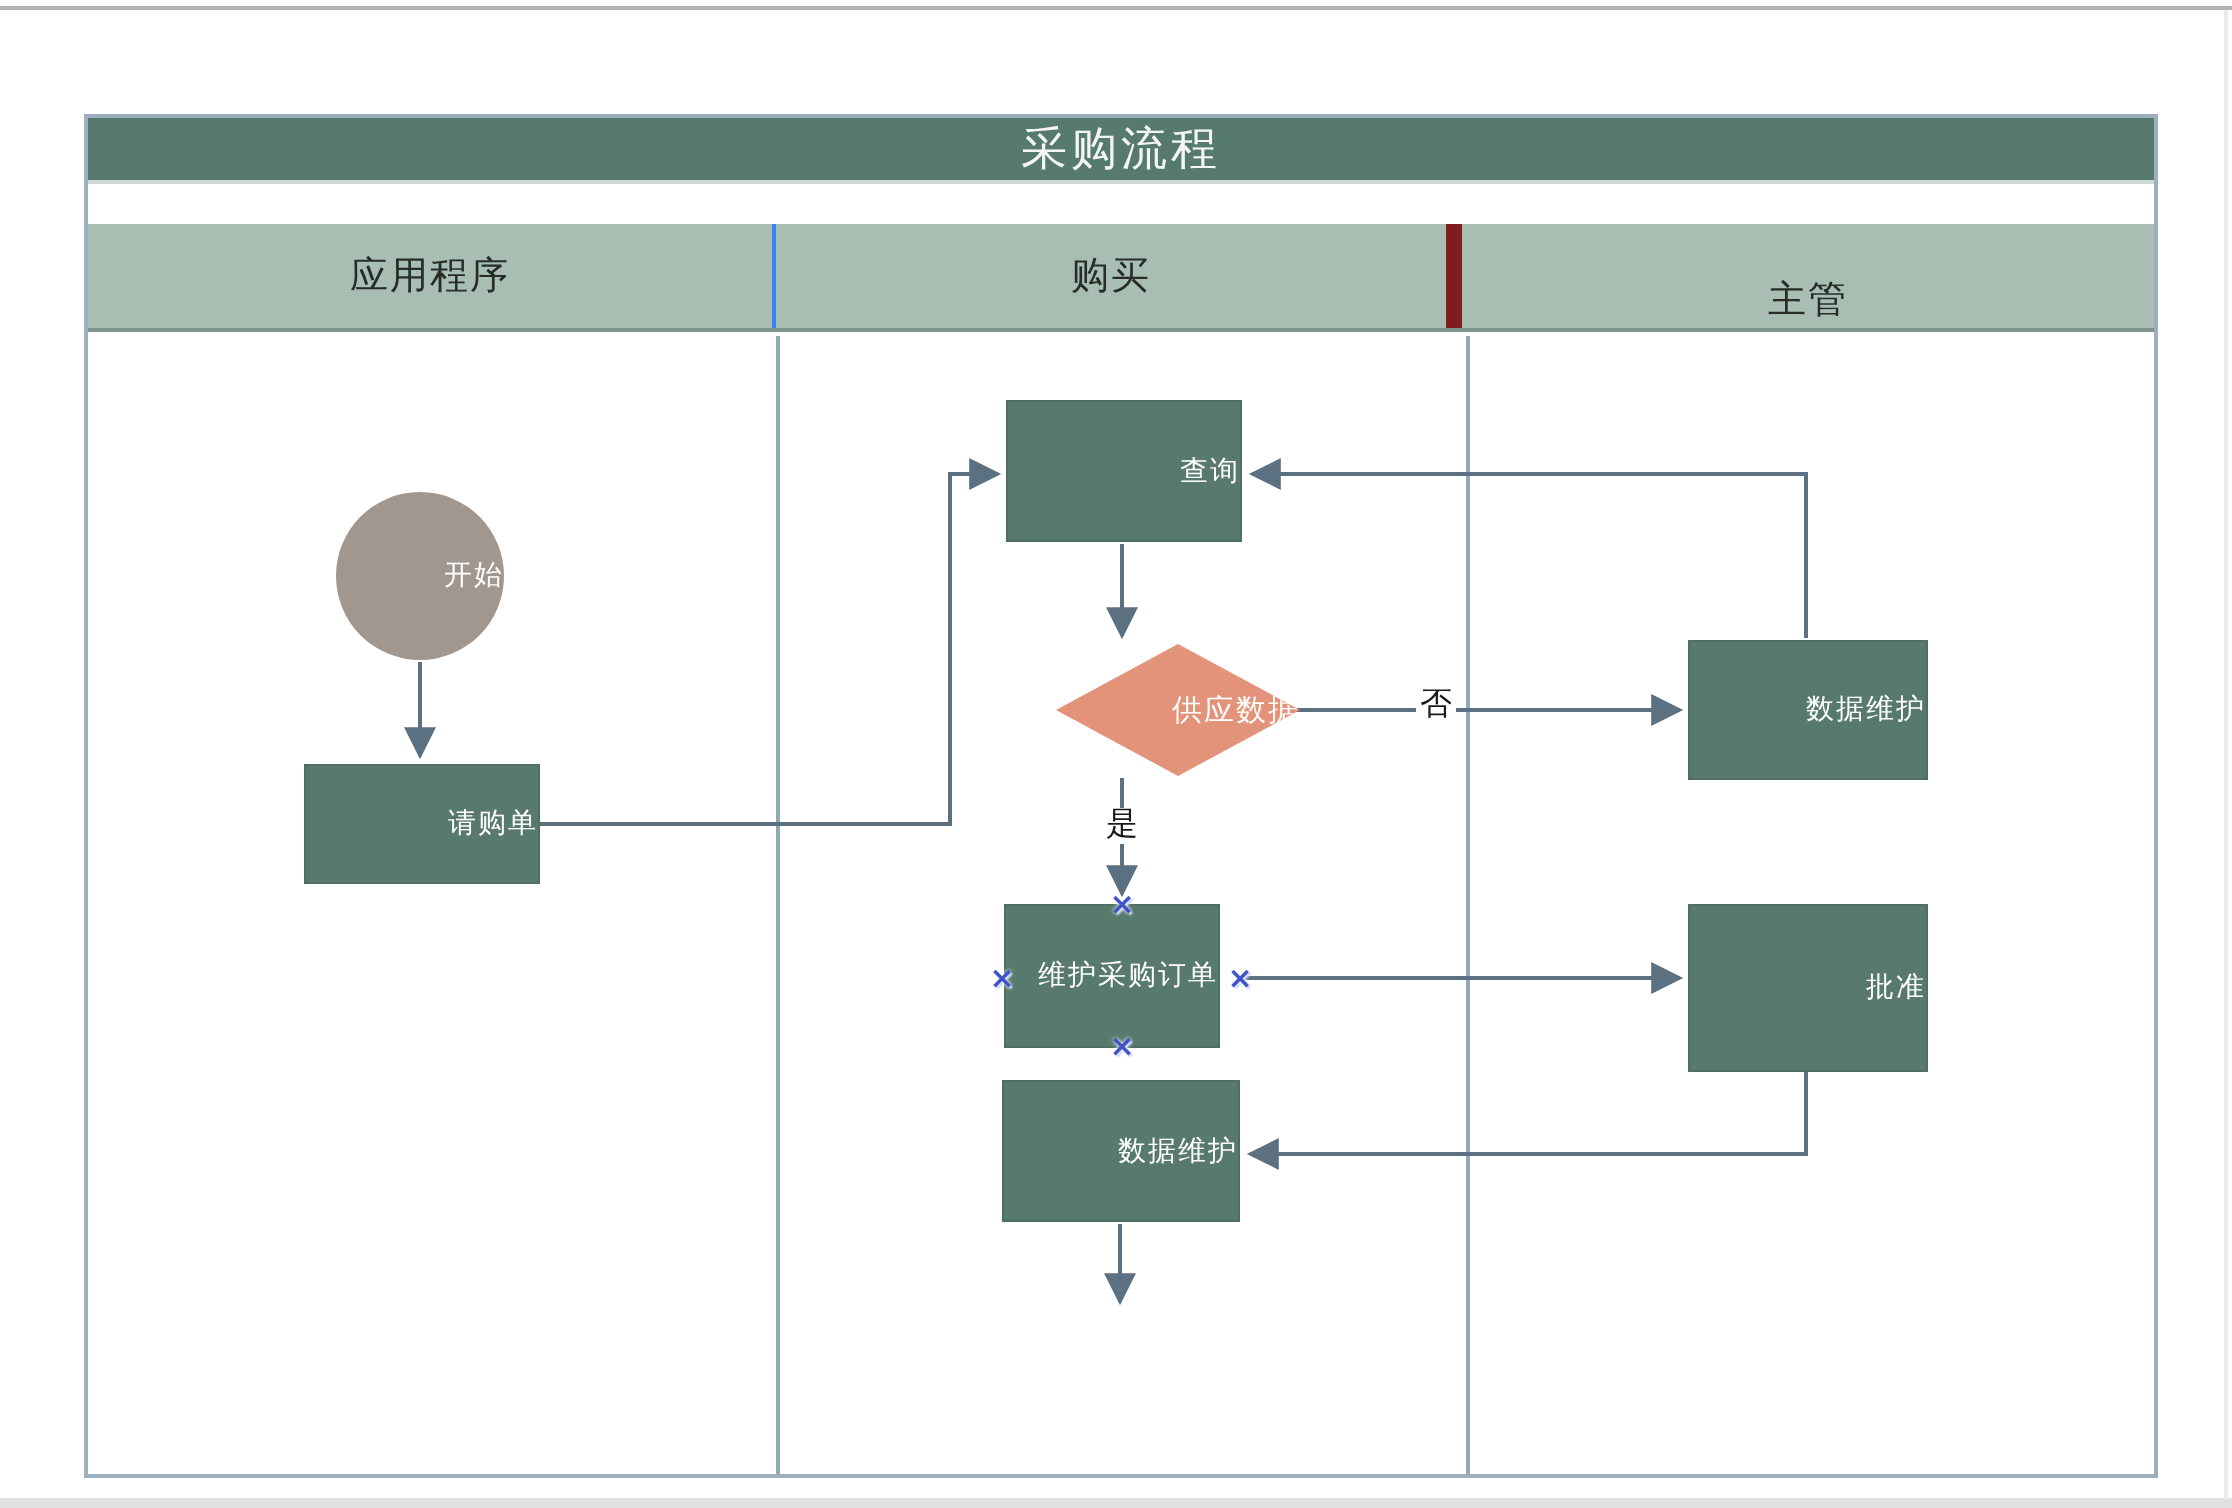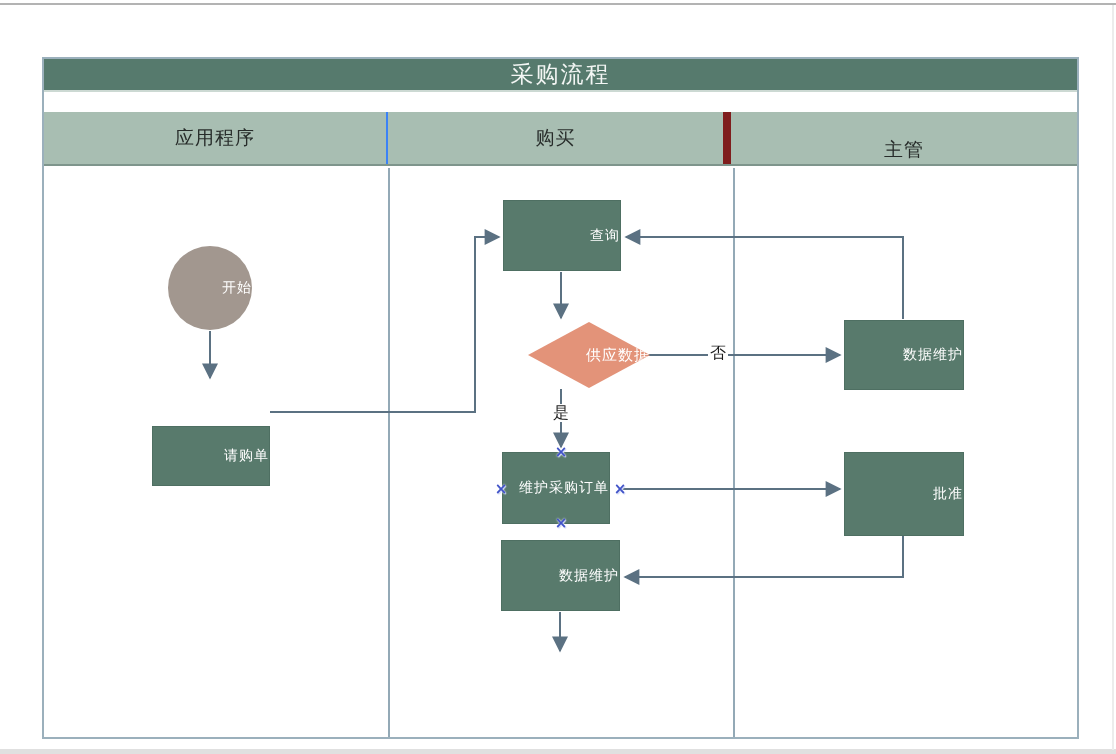--- a/index.html
+++ b/index.html
@@ -73,21 +73,21 @@
     color: #ffffff; font-size: 14px; letter-spacing: 1px;
     text-align: center;
   }
   .process {
     background: var(--process-fill, #587a6c);
     border: 1px solid #4e6f62;
   }
   .terminator { background: var(--terminator-fill, #a2978f); }
 
   .n-start   { left: 168px; top: 246px; width: 84px;  height: 84px; border-radius: 50%; }
-  .n-req     { left: 152px; top: 382px; width: 118px; height: 60px; margin-top: 44px; }
+  .n-req     { left: 152px; top: 382px; width: 118px; height: 60px; }
   .n-query   { left: 503px; top: 200px; width: 118px; height: 71px; }
   .n-dmaint  { left: 844px; top: 320px; width: 120px; height: 70px; }
   .n-po      { left: 502px; top: 452px; width: 108px; height: 72px; }
   .n-approve { left: 844px; top: 452px; width: 120px; height: 84px; }
   .n-receipt { left: 501px; top: 540px; width: 119px; height: 71px; }
   .n-end     { left: 509px; top: 656px; width: 104px; height: 47px; border-radius: 24px; }
 
   .n-diamond {
     left: 528px; top: 322px; width: 122px; height: 66px;
     background: var(--decision-fill, #e39379);

